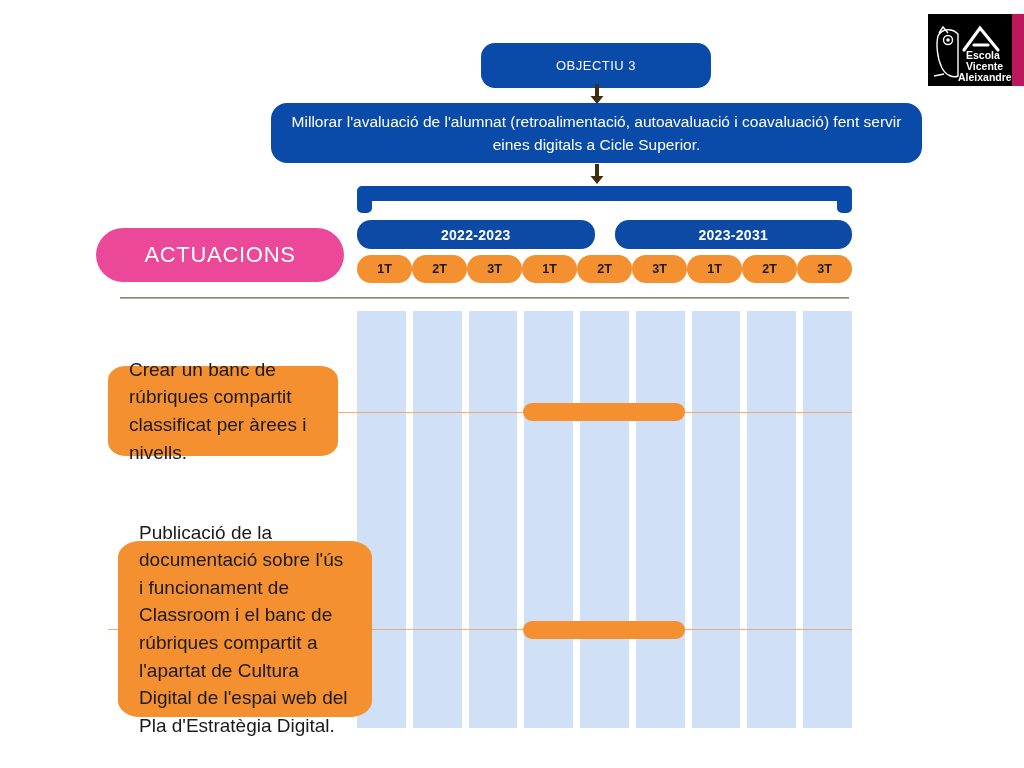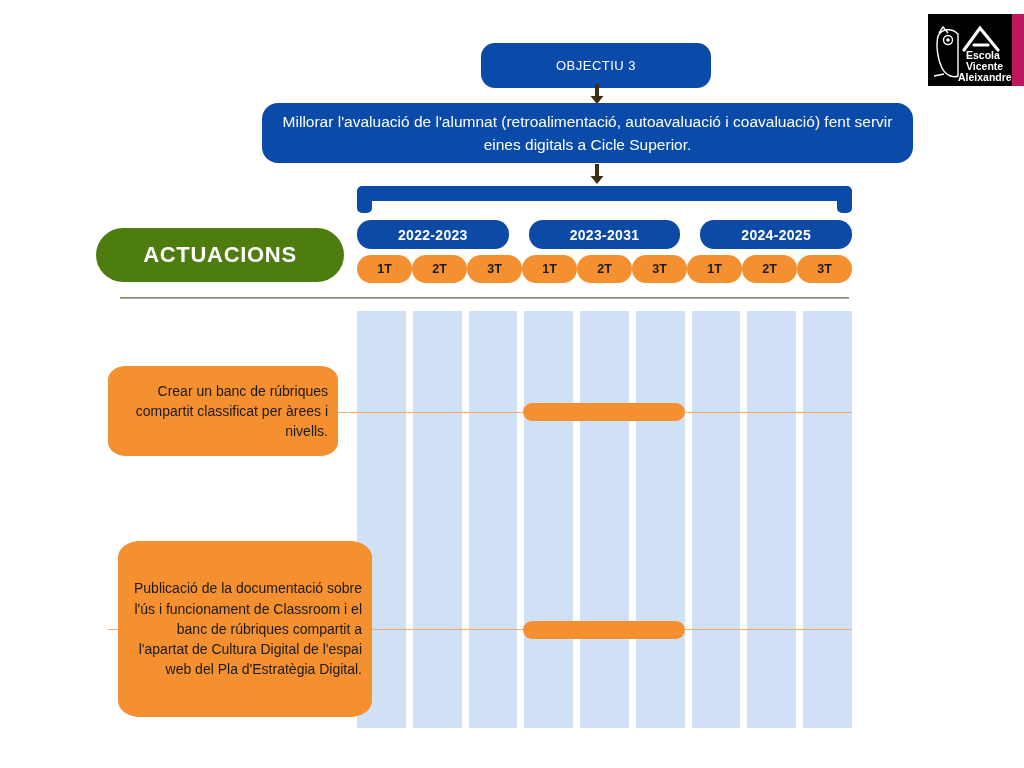--- a/index.html
+++ b/index.html
@@ -27,21 +27,21 @@
     background: #0a4aa8;
     border-radius: 14px;
     color: #ffffff;
     display: flex; align-items: center; justify-content: center;
     font-size: 13px; letter-spacing: 0.5px;
     font-weight: 400;
   }
 
   
   .obj-box {
-    position: absolute; left: 262px; top: 103px;
+    position: absolute; left: 271px; top: 103px;
     width: 651px; height: 60px;
     background: #0a4aa8;
     border-radius: 16px;
     color: #ffffff;
     display: flex; align-items: center; justify-content: center;
     text-align: center;
     font-size: 15.5px; line-height: 1.5;
     padding: 0 14px;
   }
 
@@ -58,25 +58,25 @@
   .bracket {
     position: absolute; left: 357px; top: 186px;
     width: 495px; height: 27px;
   }
   .bracket svg { display:block; }
 
   
   .pill-actuacions {
     position: absolute; left: 96px; top: 228px;
     width: 248px; height: 54px;
-    background: #4d7c0f;
+    background: #ec4899;
     border-radius: 27px;
     color: #ffffff;
     display: flex; align-items: center; justify-content: center;
-    font-size: 22px; font-weight: bold; letter-spacing: 0.7px;
+    font-size: 22px; font-weight: normal; letter-spacing: 0.7px;
   }
 
   
   .year-row {
     position: absolute; left: 357px; top: 220px;
     width: 495px; height: 29px;
     display: flex; gap: 20px;
   }
   .year-cell {
     flex: 1 1 0;
@@ -115,24 +115,24 @@
     width: 495px; height: 417px;
     display: flex; gap: 7px;
   }
   .grid-col { flex: 1 1 0; background: #cfe0f7; }
 
   
   .task-label {
     position: absolute;
     background: #f4902f;
     color: #1a1a1a;
-    text-align: right;
-    display: flex; align-items: center; justify-content: center;
-    font-size: 14px; line-height: 1.45;
-    padding: 6px 10px;
+    text-align: left;
+    display: flex; align-items: center; justify-content: center;
+    font-size: 19px; line-height: 1.45;
+    padding: 6px 21px;
   }
   .task-1 {
     left: 108px; top: 366px; width: 230px; height: 90px;
     border-radius: 18px / 14px;
   }
   .task-2 {
     left: 118px; top: 541px; width: 254px; height: 176px;
     border-radius: 22px / 16px;
   }
 
@@ -205,21 +205,20 @@
     <svg viewBox="0 0 495 27" xmlns="http://www.w3.org/2000/svg">
       <path d="M0 5 a5 5 0 0 1 5-5 h485 a5 5 0 0 1 5 5 v17 a5 5 0 0 1 -5 5 h-5 a5 5 0 0 1 -5 -5 v-7 h-465 v7 a5 5 0 0 1 -5 5 h-5 a5 5 0 0 1 -5 -5 Z" fill="#0a4aa8"></path>
     </svg>
   </div>
 
   <div class="pill-actuacions">ACTUACIONS</div>
 
   <div class="year-row">
     <div class="year-cell">2022-2023</div>
     <div class="year-cell">2023-2031</div>
-    <div class="year-cell">2024-2025</div>
   </div>
 
   <div class="term-row">
     <div class="term-cell">1T</div>
     <div class="term-cell">2T</div>
     <div class="term-cell">3T</div>
     <div class="term-cell">1T</div>
     <div class="term-cell">2T</div>
     <div class="term-cell">3T</div>
     <div class="term-cell">1T</div>

